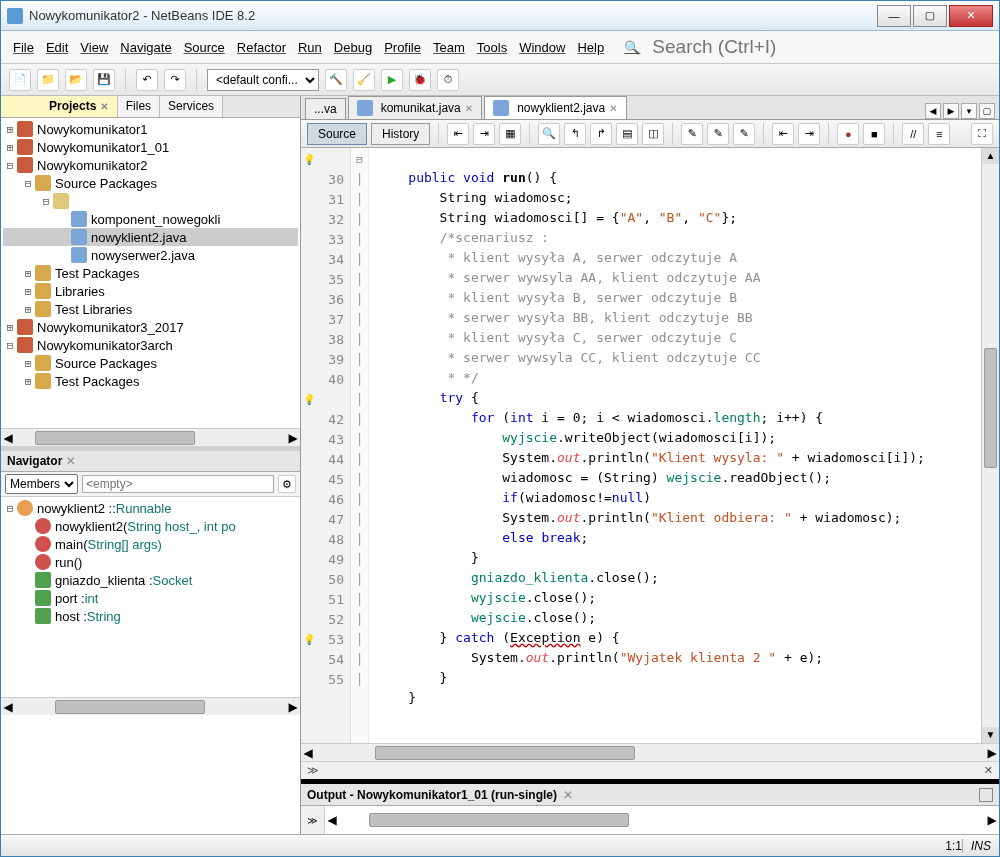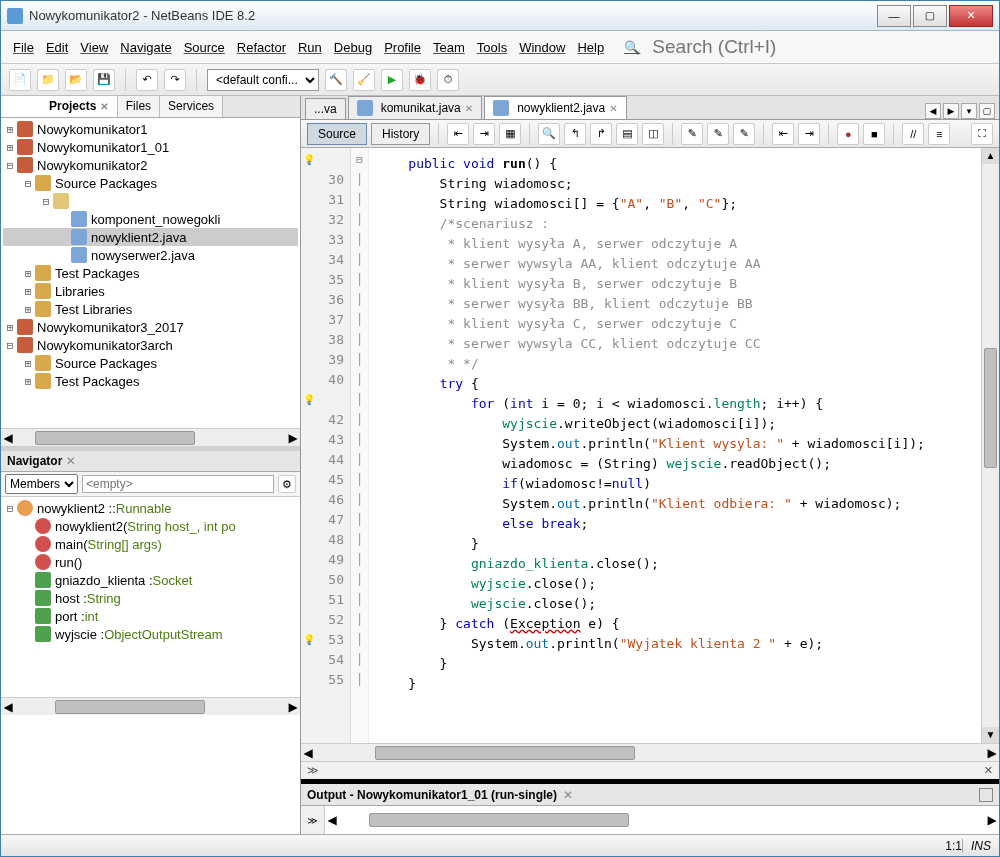--- a/index.html
+++ b/index.html
@@ -17,21 +17,21 @@
 .menubar .search-wrap .mag { margin-right:4px; }
 .menubar input { flex:1; border:none; background:transparent; padding:2px; font-size:19px; outline:none; }
 .toolbar { height: 32px; background: linear-gradient(#f6f6f6,#e8e8e8); border-bottom:1px solid #bbb; display:flex; align-items:center; padding:0 8px; gap:6px; }
 .tbtn { width:22px; height:22px; background:#fff; border:1px solid #ccc; border-radius:2px; display:flex; align-items:center; justify-content:center; cursor:pointer; font-size:11px; }
 .tsep { width:1px; height:22px; background:#ccc; margin:0 4px; }
 .config-select { height:22px; border:1px solid #999; background:#fff; padding:0 4px; font-size:12px; }
 .main-area { flex:1; display:flex; overflow:hidden; }
 .left-col { width: 300px; display:flex; flex-direction:column; border-right:1px solid #999; background:#fff; }
 .panel-tabs { height:22px; display:flex; background:#e6e6e6; border-bottom:1px solid #aaa; }
 .panel-tab { padding:3px 8px; border-right:1px solid #bbb; font-size:12px; cursor:pointer; background:#f4f4f4; }
-.panel-tab.active { background:#ffffff; font-weight:bold;padding-left:48px; }
+.panel-tab.active { background:#fef9c3; font-weight:bold;padding-left:48px; }
 .panel-tab .x { margin-left:4px; color:#888; font-size:10px; }
 .tree-body { flex:1; overflow:auto; padding:2px; font-size:13px; }
 .tree-row { white-space:nowrap; padding:1px 0; cursor:pointer; display:flex; align-items:center; }
 .tree-row.sel { background:#ccc; }
 .tw { display:inline-block; width:14px; text-align:center; color:#666; font-family:monospace; font-size:11px; }
 .ticon { width:16px; height:16px; display:inline-block; margin-right:4px; border-radius:2px; }
 .ic-proj { background:#c95b3d; }
 .ic-pkg { background:#d8a84c; }
 .ic-folder { background:#e0c878; }
 .ic-java { background:#7ca5d8; }
@@ -54,47 +54,47 @@
 .mini-btn { width:16px; height:16px; border:1px solid #aaa; background:#f8f8f8; font-size:9px; display:flex; align-items:center; justify-content:center; cursor:pointer; }
 .editor-toolbar { height:28px; background:linear-gradient(#f8f8f8,#e8e8e8); border-bottom:1px solid #aaa; display:flex; align-items:center; padding:0 6px; gap:4px; }
 .mode-tab { padding:3px 10px; border:1px solid #999; background:#eee; font-size:12px; cursor:pointer; }
 .mode-tab.active { background:#d0d8e0; border-color:#6a8ab0; }
 .editor-body { flex:1; display:flex; overflow:hidden; background:#fff; }
 .gutter { width:50px; background:#f2f2f2; border-right:1px solid #ddd; text-align:right; font-family:"Consolas",monospace; font-size:13px; color:#888; padding-top:2px; }
 .gutter div { height:20px; padding-right:6px; line-height:20px; position:relative; }
 .gutter .bulb::before { content:"💡"; position:absolute; left:2px; font-size:10px; }
 .fold-col { width:18px; background:#fafafa; border-right:1px solid #eee; font-family:monospace; font-size:11px; color:#888; padding-top:2px; }
 .fold-col div { height:20px; text-align:center; line-height:20px; }
-.code { flex:1; font-family:"Consolas",monospace; font-size:13px; padding-top:6px; overflow:auto; line-height:20px; white-space:pre; }
+.code { flex:1; font-family:"Consolas",monospace; font-size:13px; padding-top:20px; overflow:auto; line-height:20px; white-space:pre; }
 .code .line { height:20px; padding-left:8px; }
 .kw { color:#0000c0; }
 .fn { color:#000; font-weight:bold; }
 .str { color:#c05020; }
 .cm { color:#909090; }
 .fld { color:#008060; }
-.const { color:#0369a1; }
+.const { color:#ef4444; font-style:italic; }
 .err { text-decoration:underline wavy #c00; }
 .vscroll { width:18px; background:#eee; border-left:1px solid #ccc; position:relative; }
 .vscroll .arrow { height:16px; text-align:center; background:#ddd; font-size:10px; line-height:16px; }
 .vscroll .thumb { position:absolute; left:2px; right:2px; background:#c0c0c0; border:1px solid #999; border-radius:2px; }
 .editor-hscroll { height:18px; background:#eee; border-top:1px solid #ccc; display:flex; align-items:center; }
 .editor-hscroll .thumb { height:14px; background:#c0c0c0; border:1px solid #999; margin-left:60px; width:260px; border-radius:2px; }
 .breadcrumb-bar { height:18px; background:#f0f0f0; border-top:1px solid #ccc; font-size:11px; padding:0 6px; display:flex; align-items:center; color:#555; }
 .output-panel { border-top:5px solid #000000; }
 .output-header { height:22px; background:#e6e6e6; border-bottom:1px solid #aaa; display:flex; align-items:center; padding:0 6px; font-size:12px; }
 .output-header .x { margin-left:6px; color:#888; }
 .output-header .sq { margin-left:auto; width:14px; height:14px; border:1px solid #888; }
 .output-body { height:28px; background:#fff; display:flex; }
 .output-left { width:24px; background:#f0f0f0; border-right:1px solid #ccc; display:flex; align-items:center; justify-content:center; font-size:10px; }
 .output-scroll { flex:1; display:flex; align-items:center; }
 .output-scroll .thumb { height:14px; background:#c0c0c0; border:1px solid #999; margin-left:30px; width:260px; border-radius:2px; }
 .statusbar { height:22px; background:linear-gradient(#f8f8f8,#e4e4e4); border-top:1px solid #aaa; display:flex; align-items:center; padding:0 8px; font-size:12px; }
 .statusbar .pos { margin-left:auto; }
 .statusbar .ins { border-left:1px solid #aaa; padding-left:8px;font-style:italic; }
-.gray { color:#4d7c0f; }
+.gray { color:#0f766e; }
 </style>
 </head>
 <body>
 
 <div class="window">
 
   <div class="titlebar">
     <div class="icon"></div>
     <div class="title">Nowykomunikator2 - NetBeans IDE 8.2</div>
     <div class="win-controls">
@@ -287,36 +287,29 @@
               <span style="display:inline-block;width:18px"></span>
               <span class="tw"></span>
               <span class="ticon ic-field"></span>
               <span>gniazdo_klienta :</span> 
               <span class="gray">Socket</span>
             </div>
             <div class="tree-row">
               <span style="display:inline-block;width:18px"></span>
               <span class="tw"></span>
               <span class="ticon ic-field"></span>
+              <span>port :</span> 
+              <span class="gray">int</span>
+            </div>
+            <div class="tree-row">
+              <span style="display:inline-block;width:18px"></span>
+              <span class="tw"></span>
+              <span class="ticon ic-field"></span>
               <span>host :</span> 
               <span class="gray">String</span>
-            </div>
-            <div class="tree-row">
-              <span style="display:inline-block;width:18px"></span>
-              <span class="tw"></span>
-              <span class="ticon ic-field"></span>
-              <span>port :</span> 
-              <span class="gray">int</span>
-            </div>
-            <div class="tree-row">
-              <span style="display:inline-block;width:18px"></span>
-              <span class="tw"></span>
-              <span class="ticon ic-field"></span>
-              <span>wyjscie :</span> 
-              <span class="gray">ObjectOutputStream</span>
             </div>
           </div>
         <div class="hscroll">
             <div style="width:14px;text-align:center">◀</div>
             <div class="thumb" style="margin-left:40px;width:150px"></div>
             <div style="margin-left:auto;width:14px;text-align:center">▶</div>
           </div>
       </div>
     </div>
 

